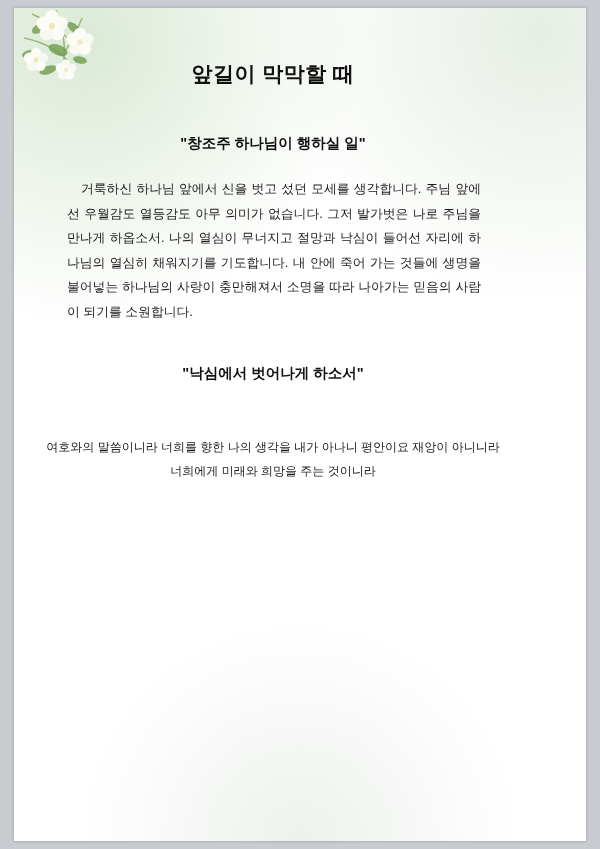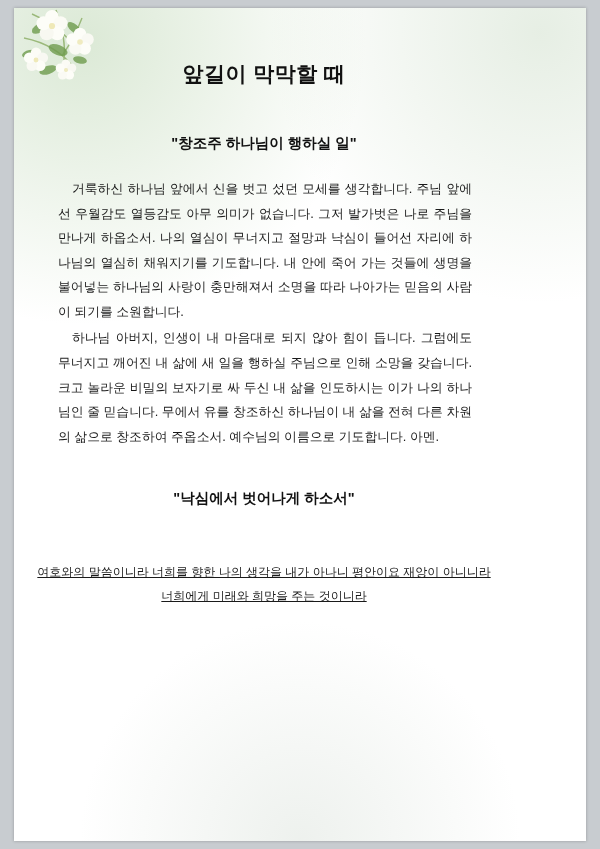--- a/index.html
+++ b/index.html
@@ -37,21 +37,21 @@
   .floral {
     position: absolute;
     left: 8px;
     top: 0px;
     width: 150px;
     height: 92px;
     pointer-events: none;
   }
   .content {
     position: absolute;
-    left: 0;
+    left: 9px;
     top: 0;
     width: 500px;
     height: 833px;
   }
   .doc-title {
     text-align: center;
     font-size: 21px;
     font-weight: bold;
     color: #111;
     letter-spacing: 0.5px;
@@ -80,21 +80,21 @@
   }
   .para.first { margin-top: 24px; }
   .para.next { margin-top: 2px; }
   .verse {
     margin-top: 52px;
     text-align: center;
     font-size: 12px;
     line-height: 2.0;
     color: #1a1a1a;
   }
-  .verse-line { display: block; text-decoration: underline; }
+  .verse-line { display: block; }
 </style>
 </head>
 <body>
 
 <div class="page">
   <div class="paper-tint"></div>
 
   <div class="floral">
     <svg width="150" height="92" viewBox="0 0 150 92" xmlns="http://www.w3.org/2000/svg">
       <g stroke="#8fb06a" stroke-width="1.4" fill="none" opacity="0.85">
@@ -149,21 +149,20 @@
   </div>
 
   <div class="content">
 
     <h1 class="doc-title">앞길이 막막할 때</h1>
 
     <h2 class="section-heading heading-1">"창조주 하나님이 행하실 일"</h2>
 
     <div class="body-block">
       <p class="para first">거룩하신 하나님 앞에서 신을 벗고 섰던 모세를 생각합니다. 주님 앞에선 우월감도 열등감도 아무 의미가 없습니다. 그저 발가벗은 나로 주님을 만나게 하옵소서. 나의 열심이 무너지고 절망과 낙심이 들어선 자리에 하나님의 열심히 채워지기를 기도합니다. 내 안에 죽어 가는 것들에 생명을 불어넣는 하나님의 사랑이 충만해져서 소명을 따라 나아가는 믿음의 사람이 되기를 소원합니다.</p>
-      <p class="para next">하나님 아버지, 인생이 내 마음대로 되지 않아 힘이 듭니다. 그럼에도 무너지고 깨어진 내 삶에 새 일을 행하실 주님으로 인해 소망을 갖습니다. 크고 놀라운 비밀의 보자기로 싸 두신 내 삶을 인도하시는 이가 나의 하나님인 줄 믿습니다. 무에서 유를 창조하신 하나님이 내 삶을 전혀 다른 차원의 삶으로 창조하여 주옵소서. 예수님의 이름으로 기도합니다. 아멘.</p>
     </div>
 
     <h2 class="section-heading heading-2">"낙심에서 벗어나게 하소서"</h2>
 
     <div class="body-block">
     </div>
 
     <div class="verse">
       <span class="verse-line">여호와의 말씀이니라 너희를 향한 나의 생각을 내가 아나니 평안이요 재앙이 아니니라</span>
       <span class="verse-line">너희에게 미래와 희망을 주는 것이니라</span>

